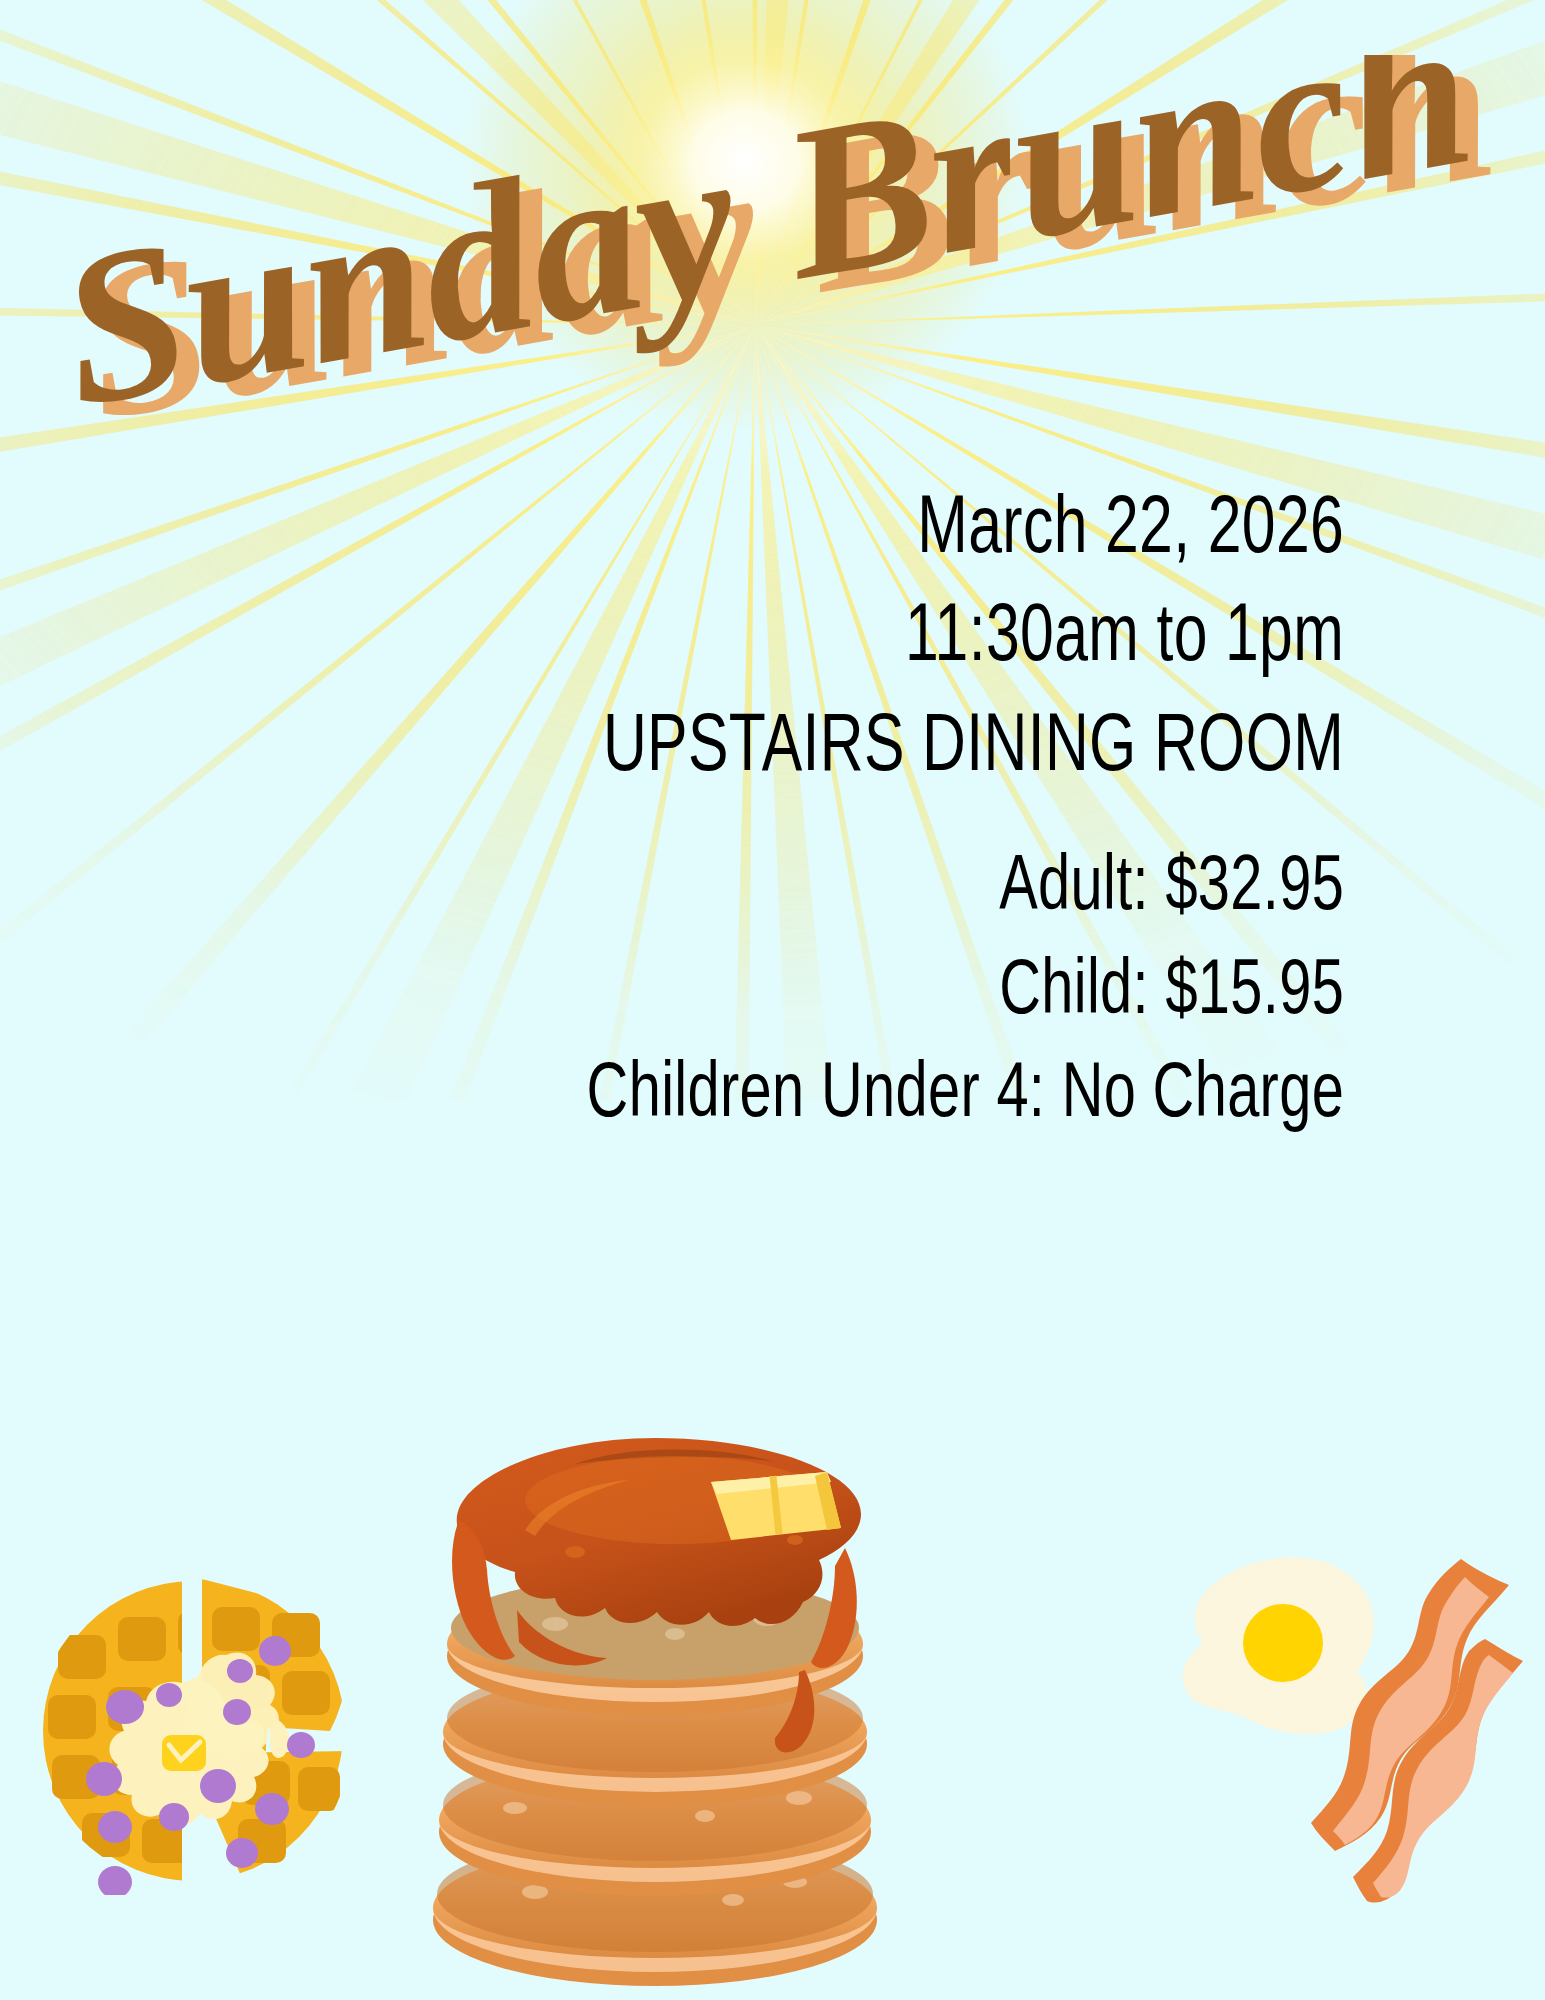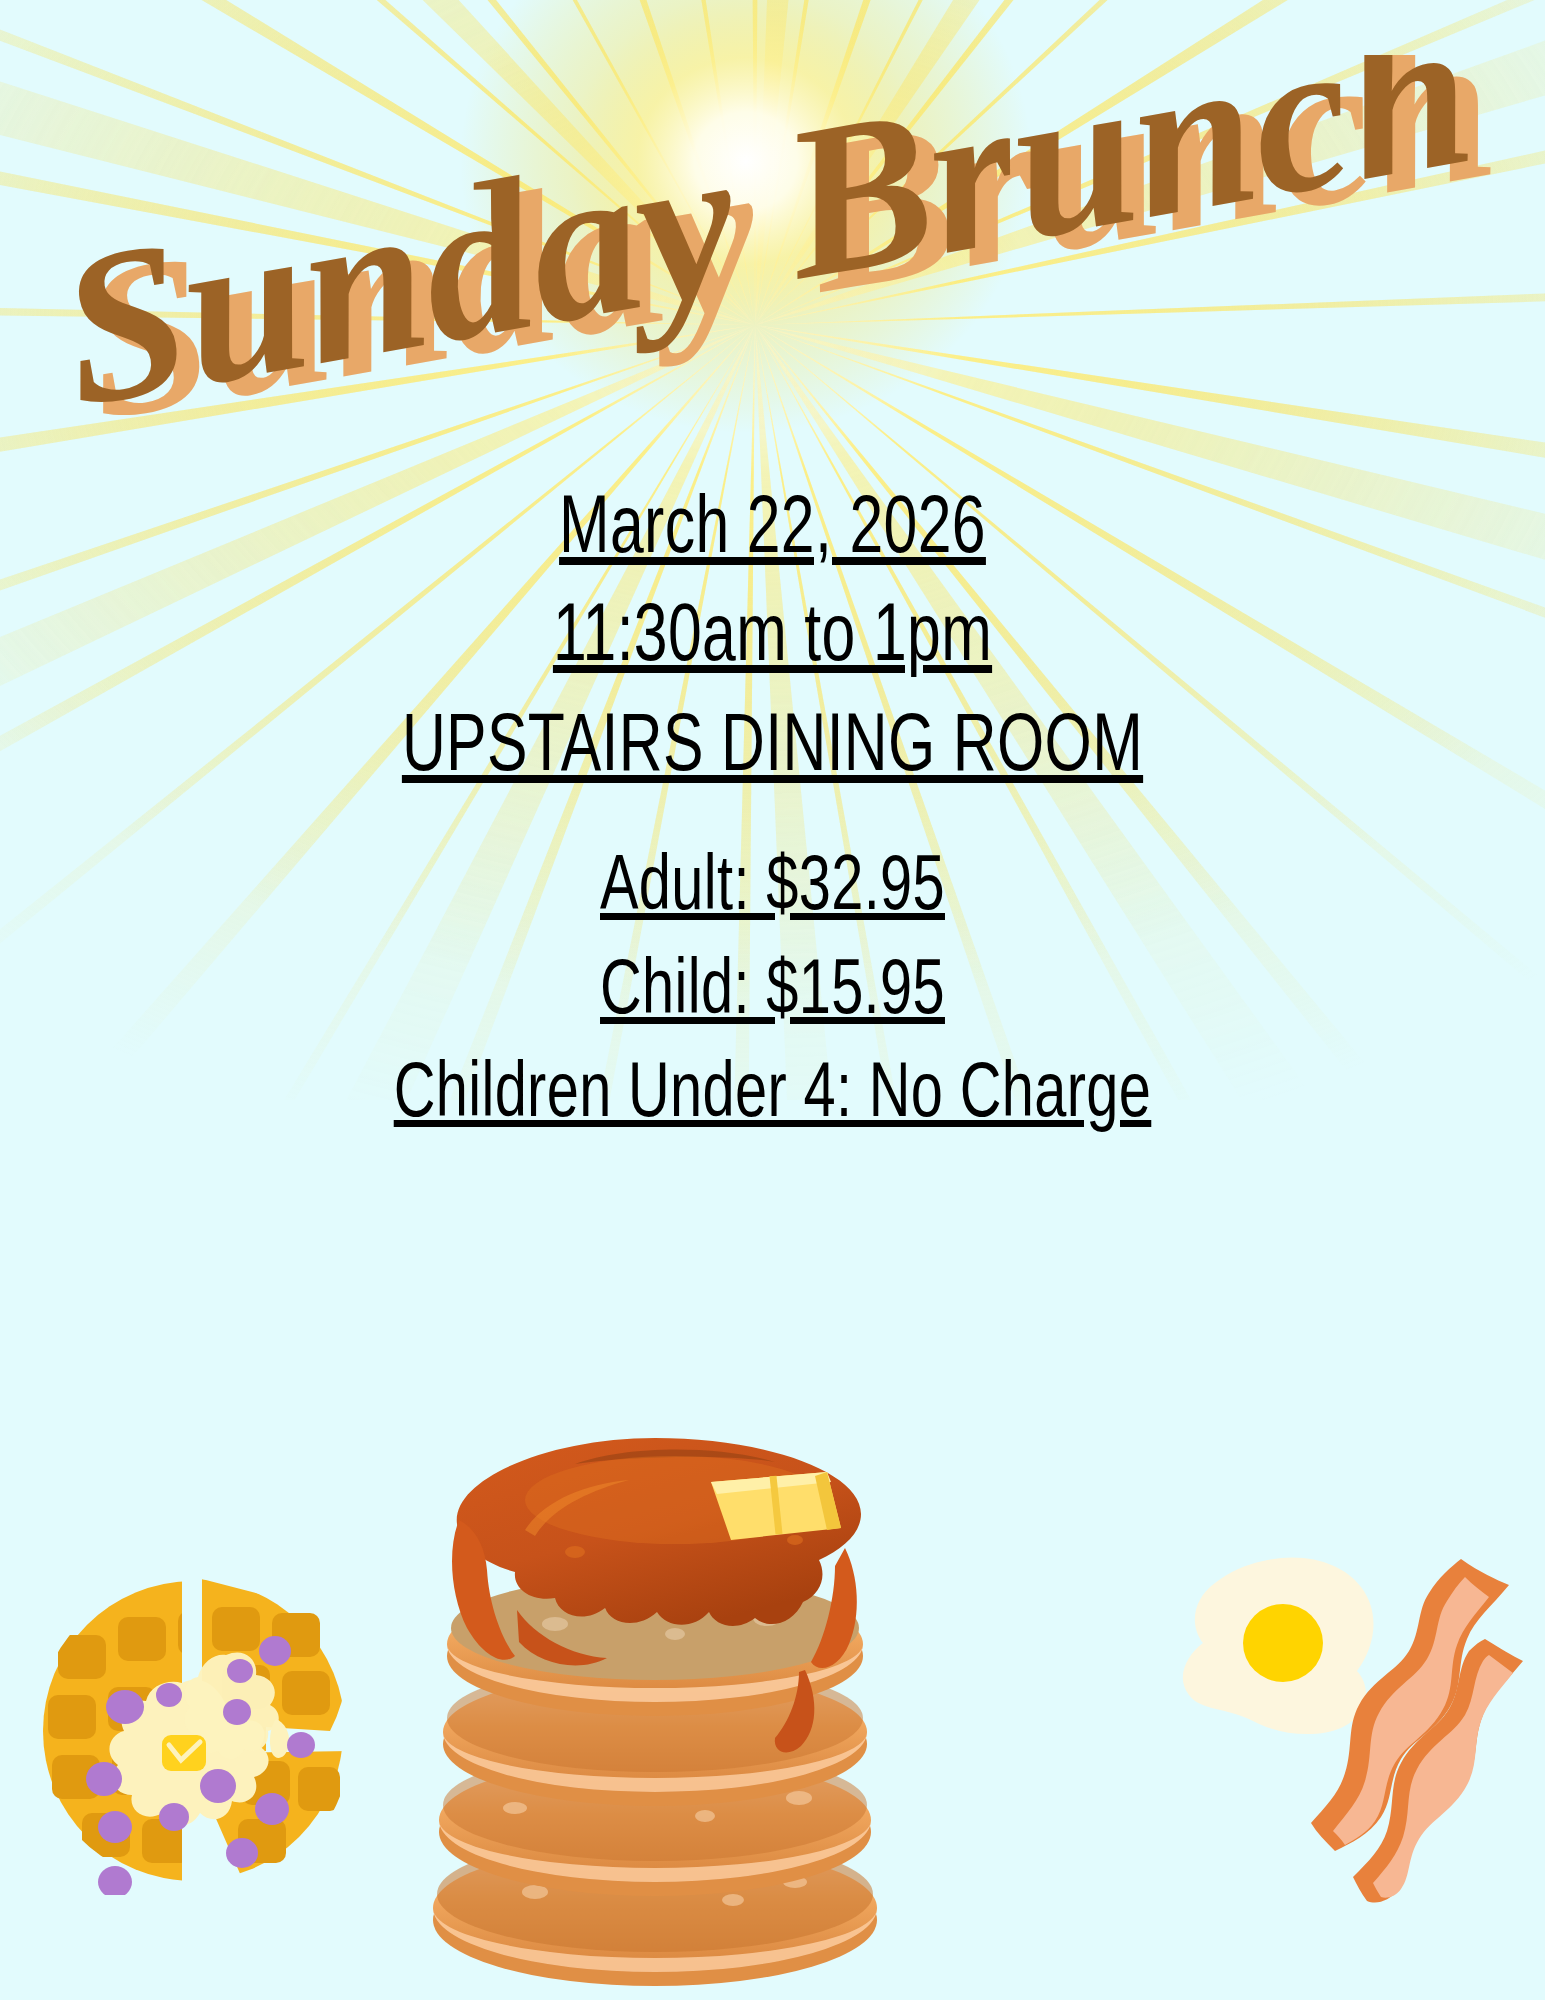--- a/index.html
+++ b/index.html
@@ -36,22 +36,21 @@
     pointer-events: none;
   }
   .title-svg { display: block; width: 1545px; height: 360px; }
 
   
   .info-block {
     position: absolute;
     left: 0;
     top: 478px;
     width: 1545px;
-    text-align: center;
-    text-decoration: underline;
+    text-align: right;
   }
   .line {
     color: #000000;
     font-family: "Liberation Sans", sans-serif;
     font-weight: 400;
     line-height: 1.12;
     letter-spacing: 0.5px;
     transform: scaleX(0.74);
     transform-origin: center center;
     white-space: nowrap;

